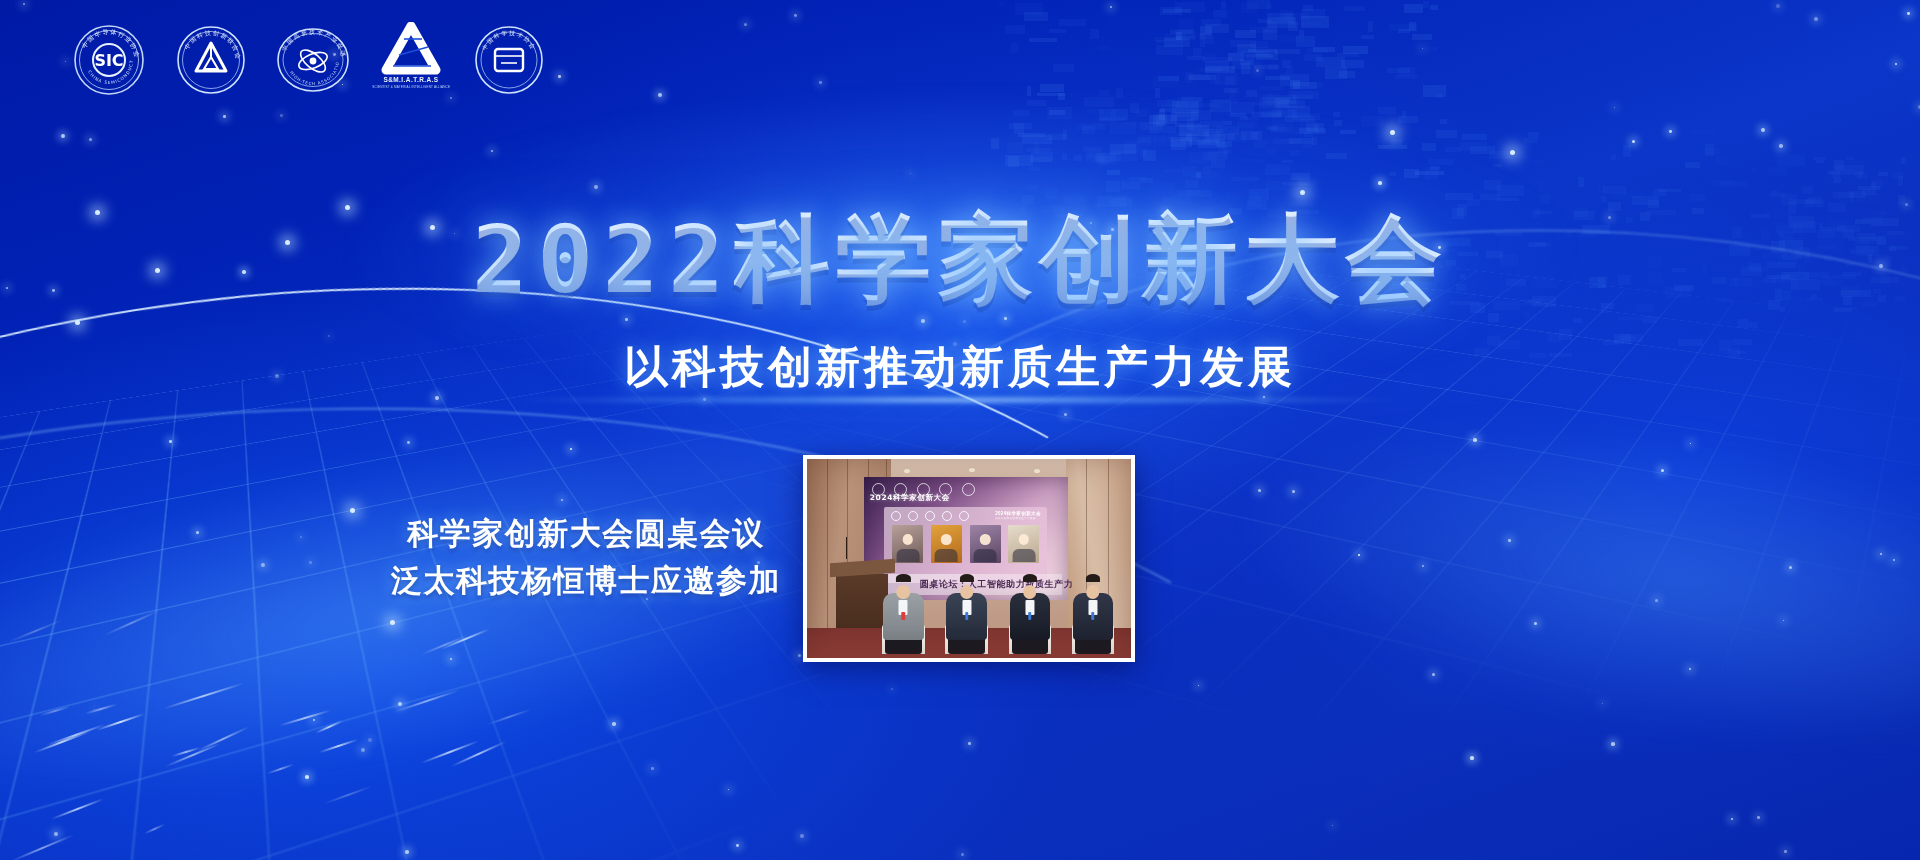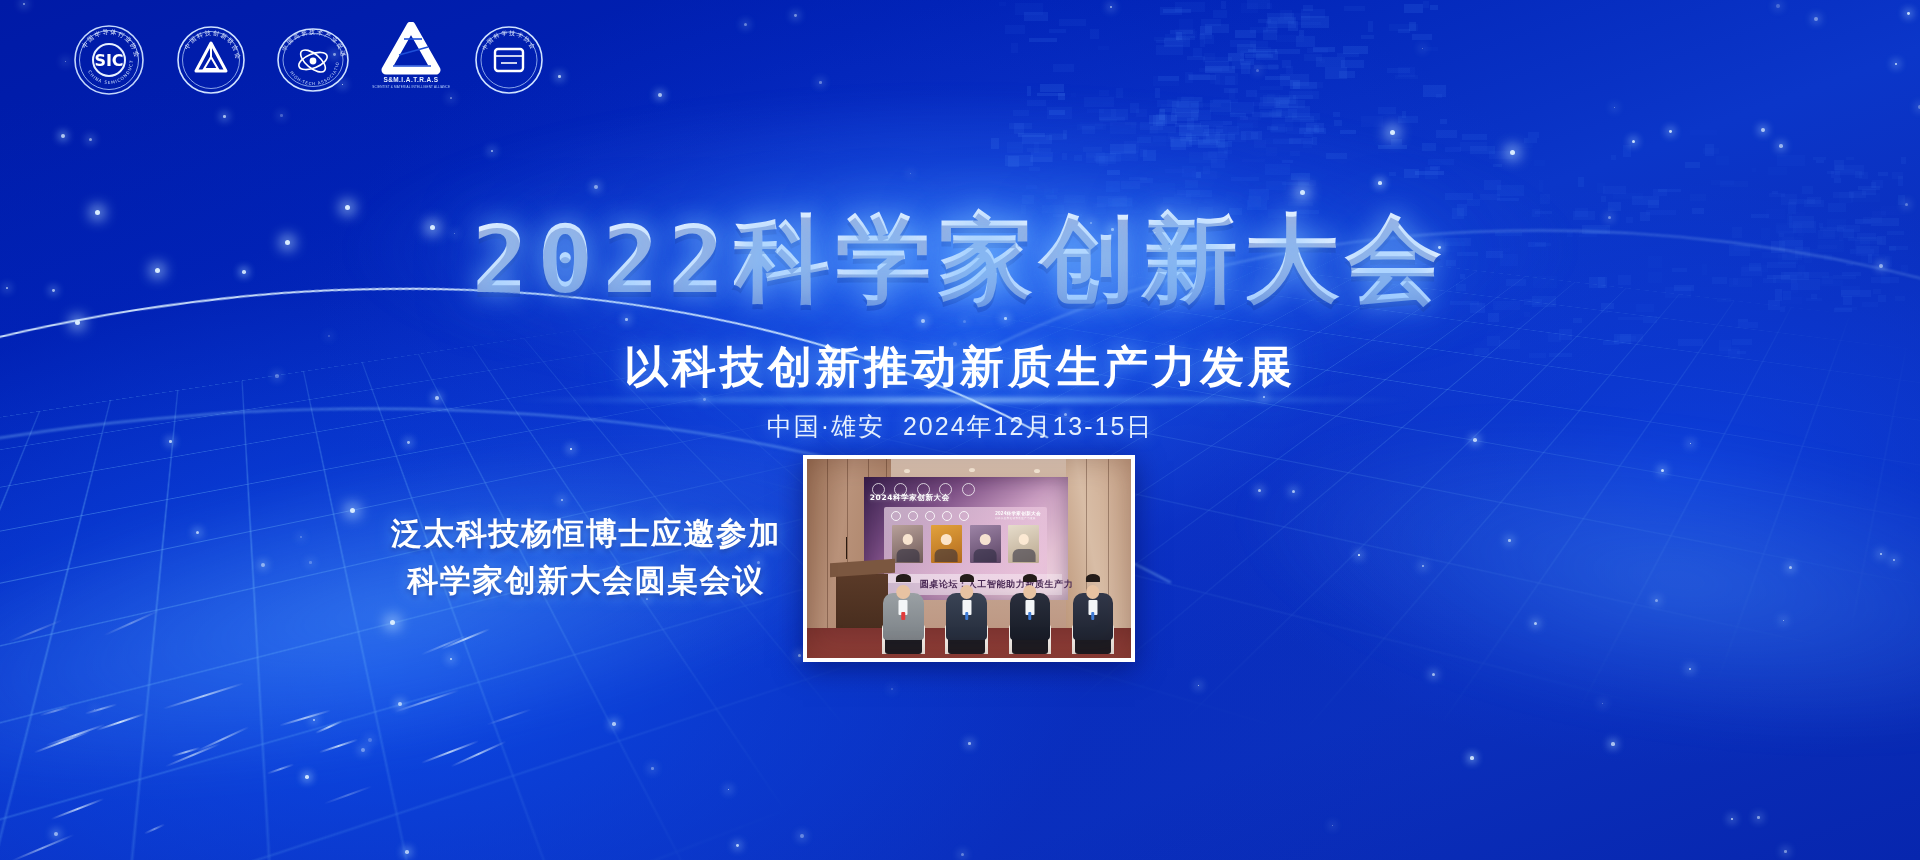--- a/index.html
+++ b/index.html
@@ -1093,27 +1093,24 @@
     </div>
 
   </div>
 
   <div class="title">
     <span class="num">2022</span><span class="cn">科学家创新大会</span>
   </div>
 
   <div class="subtitle">以科技创新推动新质生产力发展</div>
 
-  <div class="dateline">
-    <span>中国·雄安</span><span class="gap"></span><span>2024年12月13-15日</span>
-  </div>
 
   <div class="caption">
+    <div>科学家创新大会圆桌会议</div>
     <div>泛太科技杨恒博士应邀参加</div>
-    <div>科学家创新大会圆桌会议</div>
   </div>
 
   <div class="photo-frame">
     <div class="photo">
       <div class="ceiling">
         <span class="cl-dot" style="left:14%;top:45%"></span>
         <span class="cl-dot" style="left:30%;top:38%"></span>
         <span class="cl-dot" style="left:50%;top:34%"></span>
         <span class="cl-dot" style="left:70%;top:38%"></span>
         <span class="cl-dot" style="left:86%;top:45%"></span>

